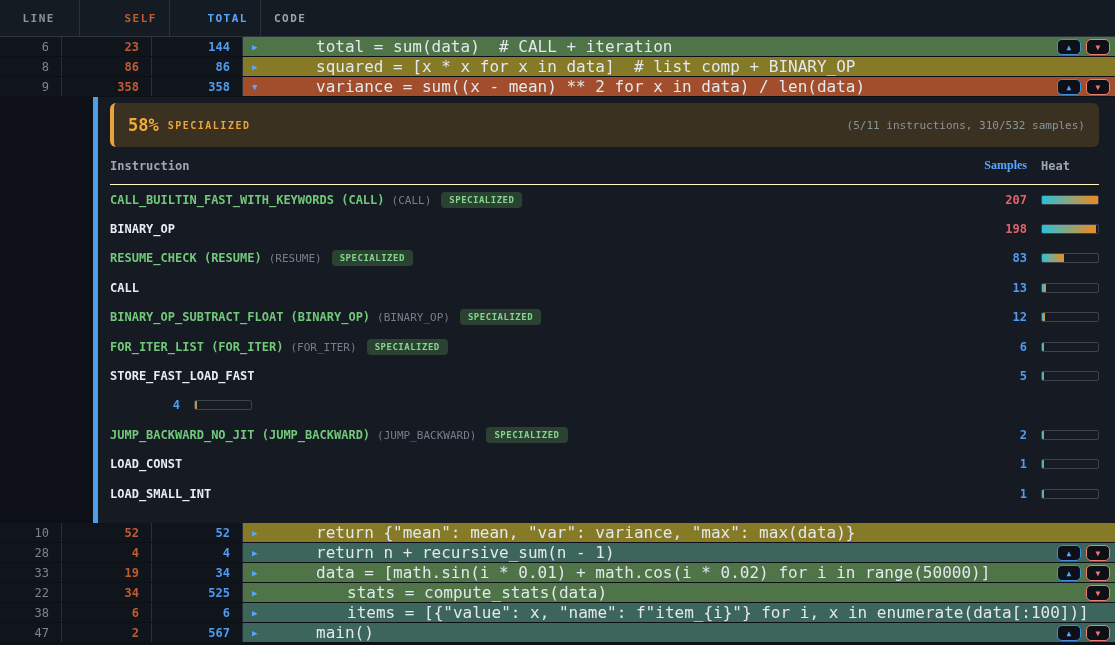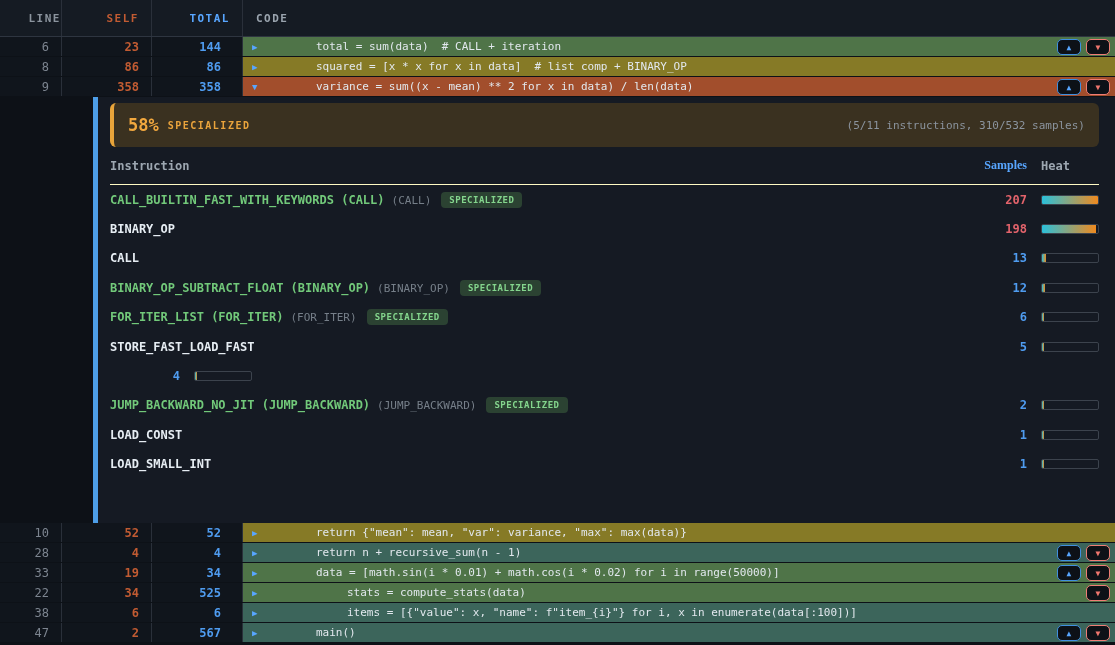--- a/index.html
+++ b/index.html
@@ -3,41 +3,41 @@
 <meta charset="utf-8">
 <style>
   * { margin:0; padding:0; box-sizing:border-box; }
   html,body { width:1115px; height:645px; overflow:hidden; background:#0e1117;
               font-family:"DejaVu Sans Mono","Liberation Mono",monospace; }
 
   
   .tbl-header { display:flex; height:37px; background:#151b23; border-bottom:1px solid #2e3540; }
   .tbl-header .hcell { display:flex; align-items:center; font-size:11px; font-weight:bold;
                        letter-spacing:1.5px; color:#8b949e; border-right:1px solid #2a303a; }
-  .hcell.h-line  { width:62px;  justify-content:flex-end; padding-right:0; }
+  .hcell.h-line  { width:80px;  justify-content:flex-end; padding-right:24px; }
   .hcell.h-self  { width:90px;  justify-content:flex-end; padding-right:12px; color:#c15b32; }
   .hcell.h-total { width:91px;  justify-content:flex-end; padding-right:12px; color:#58a6ff; }
   .hcell.h-code  { flex:1; padding-left:13px; color:#9aa4ae; border-right:none; }
 
   
   .code-row { display:flex; height:20px; border-bottom:1px solid #0d1117; }
   .code-row .cell { display:flex; align-items:center; font-size:12px; }
   .cell.c-line  { width:62px; justify-content:flex-end; padding-right:12px; color:#7d8590;
                   background:#10151c; border-right:1px solid #2a303a; }
   .cell.c-self  { width:90px; justify-content:flex-end; padding-right:12px; color:#c15b32;
                   font-weight:bold; background:#10151c; border-right:1px solid #2a303a; }
-  .cell.c-total { width:91px; justify-content:flex-end; padding-right:21px; color:#4f9cf0;
+  .cell.c-total { width:91px; justify-content:flex-end; padding-right:12px; color:#4f9cf0;
                   font-weight:bold; background:#10151c; border-right:1px solid #2a303a; }
   .cell.c-code  { flex:1; position:relative; padding-left:9px; }
   .heat-green { background:#4f7448; }
   .heat-olive { background:#867a26; }
   .heat-red   { background:#a24e2c; }
   .heat-teal  { background:#3c655b; }
   .expander { width:20px; font-size:9px; color:#58a6ff; cursor:pointer; flex:0 0 auto; }
-  .code-text { font-size:11px; color:#e2e8ee; white-space:pre; padding-left:44px; }
+  .code-text { font-size:16px; color:#e2e8ee; white-space:pre; padding-left:44px; }
   .code-text.indent-2 { padding-left:75px; }
   .row-buttons { position:absolute; right:5px; top:2px; display:flex; gap:5px; }
   .nav-btn { width:24px; height:16px; background:#0d1117; border-radius:5px; font-size:8px;
              line-height:13px; cursor:pointer; font-family:inherit; }
   .nav-btn.up   { border:1.5px solid #3f8fe0; color:#58a6ff; }
   .nav-btn.down { border:1.5px solid #ef7d75; color:#f0766e; }
 
   
   .panel { display:flex; height:426px; }
   .panel-gutter { width:93px; background:#0d1117; }
@@ -148,20 +148,31 @@
       <span>BINARY_OP</span>
     </div>
     <div class="inst-samples hot">198</div>
     <div class="inst-heat">
       <div class="heat-bar">
         <div class="heat-fill" style="width: 95.6522%;"></div>
       </div>
     </div>
   </div>
         <div class="inst-row">
+    <div class="inst-name specialized">
+      <span>RESUME_CHECK (RESUME)</span><span class="inst-base">(RESUME)</span><span class="inst-badge">SPECIALIZED</span>
+    </div>
+    <div class="inst-samples">83</div>
+    <div class="inst-heat">
+      <div class="heat-bar">
+        <div class="heat-fill" style="width: 40.0966%;"></div>
+      </div>
+    </div>
+  </div>
+        <div class="inst-row">
     <div class="inst-name">
       <span>CALL</span>
     </div>
     <div class="inst-samples">13</div>
     <div class="inst-heat">
       <div class="heat-bar">
         <div class="heat-fill" style="width: 6.28019%;"></div>
       </div>
     </div>
   </div>

